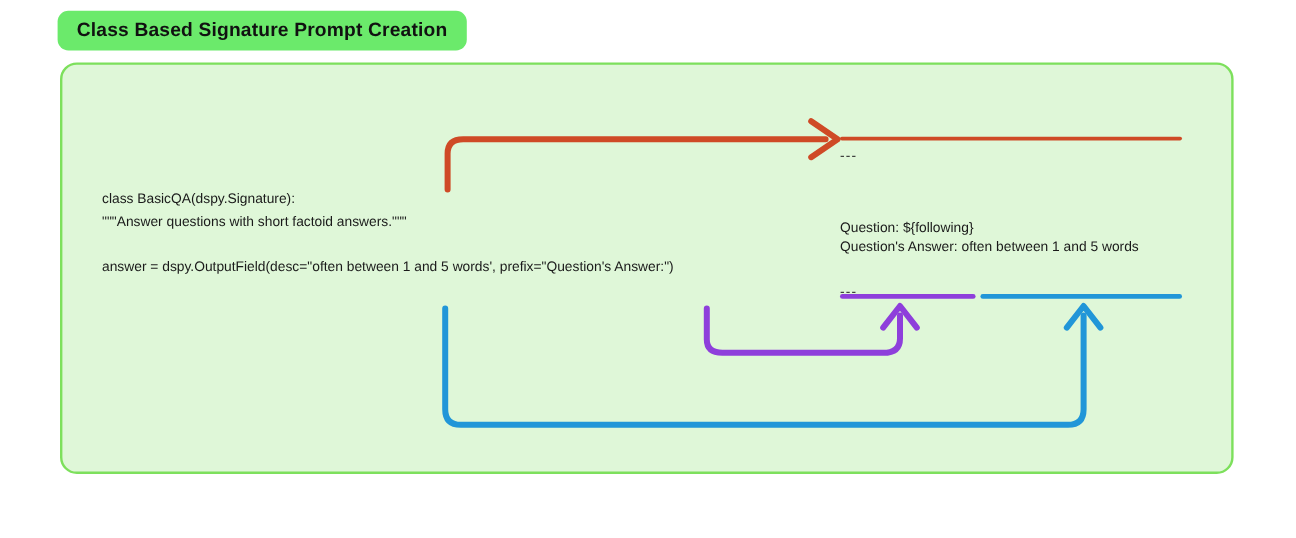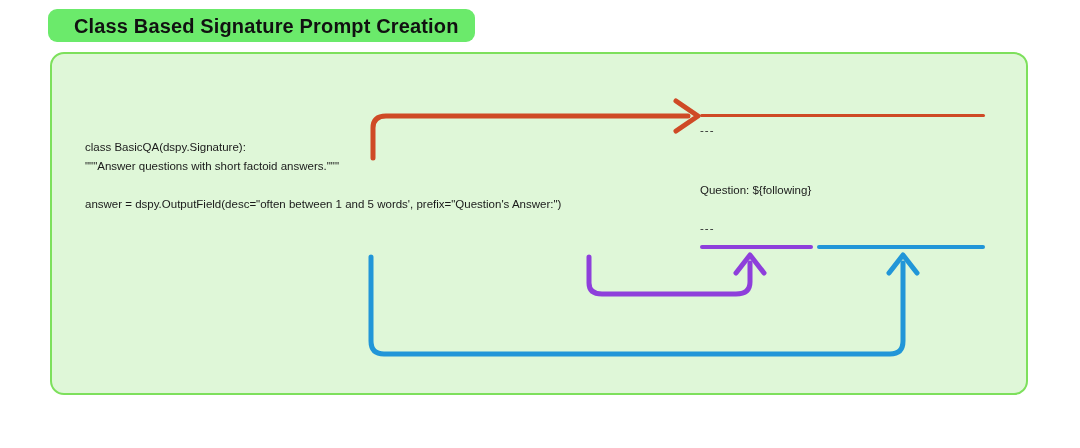--- a/index.html
+++ b/index.html
@@ -23,47 +23,46 @@
     top: 9px;
     height: 33px;
     padding: 0 16px 0 16px;
     display: flex;
     align-items: center;
     background: #6BEA6B;
     border-radius: 9px;
     box-sizing: border-box;
   }
   #title-badge .title-text {
-    font-size: 20px;
+    font-size: 16px;
     font-weight: bold;
     color: #111111;
     letter-spacing: 0.15px;
     line-height: 1;
     white-space: nowrap;
-    margin-left: 10px;
   }
 
   
   #diagram-panel {
     position: absolute;
     left: 50px;
     top: 52px;
     width: 978px;
     height: 343px;
     background: #DFF7D8;
     border: 2px solid #7DE05C;
     border-radius: 14px;
     box-sizing: border-box;
   }
 
   
   #code-block {
     position: absolute;
     left: 85px;
-    top: 138px;
+    top: 157px;
     width: 590px;
     font-size: 11.5px;
     color: #1a1a1a;
     line-height: 19px;
     white-space: nowrap;
   }
   #code-block .code-line {
     white-space: nowrap;
   }
   #code-block .code-gap {
@@ -153,20 +152,21 @@
   <div class="code-gap"></div>
   <div class="code-line">answer = dspy.OutputField(desc="often between 1 and 5 words', prefix="Question's Answer:")</div>
 </div>
 
 <div id="prompt-block">
   <div class="prompt-spacer-lg"></div>
   <div class="prompt-dashes">---</div>
   <div class="prompt-spacer-md"></div>
   <div class="prompt-spacer-md"></div>
   <div class="prompt-line">Question: ${following}</div>
+  <div class="ans-row"><span class="seg-prefix">Question's Answer:</span><span class="seg-value"> often between 1 and 5 words</span></div>
   <div class="prompt-spacer-md"></div>
   <div class="prompt-dashes">---</div>
   <div class="prompt-spacer-md"></div>
 </div>
 
 <div class="underline-bar" id="underline-instruction"></div>
 <div class="underline-bar" id="underline-prefix"></div>
 <div class="underline-bar" id="underline-desc"></div>
 
 <svg id="arrow-layer" viewBox="0 0 1080 448">

